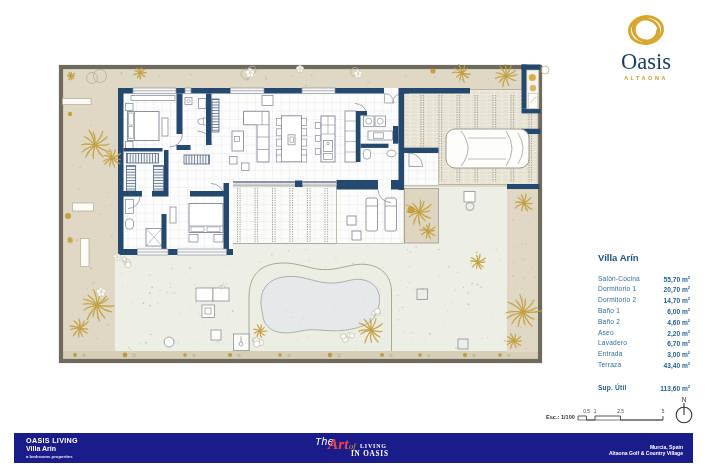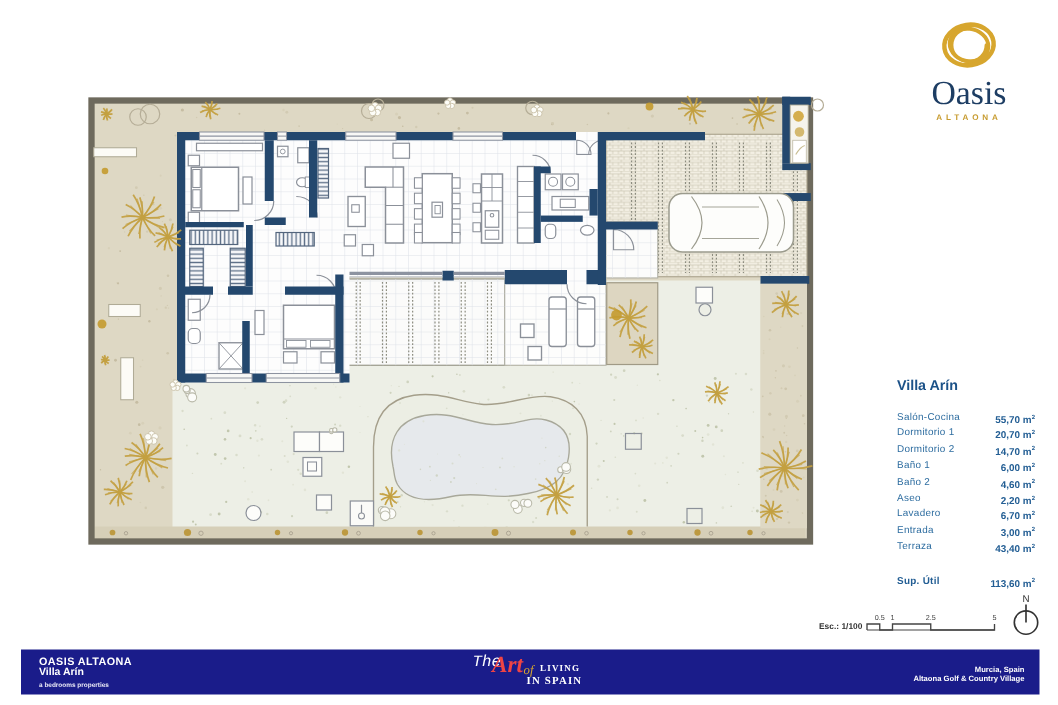--- a/index.html
+++ b/index.html
@@ -1674,22 +1674,22 @@
 </svg>
 
 <svg style="position:absolute;left:668px;top:394px" width="34" height="34" viewBox="0 0 34 34">
 <circle cx="16" cy="21" r="7.8" fill="none" stroke="#333" stroke-width="1.1"></circle>
 <line x1="16" y1="21" x2="16" y2="9" stroke="#333" stroke-width="1.1"></line>
 <text x="16" y="7.5" font-size="6.5" fill="#333" text-anchor="middle">N</text>
 </svg>
 
 <div style="position:absolute;left:14px;top:432.5px;width:679px;height:30.5px;background:#1a1c8a"></div>
 
-<div style="position:absolute;left:26px;top:436px;color:#fff;font-size:7.2px;font-weight:bold;letter-spacing:0.3px">OASIS ALTAONA</div>
+<div style="position:absolute;left:26px;top:436px;color:#fff;font-size:7.2px;font-weight:bold;letter-spacing:0.3px">OASIS LIVING</div>
 <div style="position:absolute;left:26px;top:444.5px;color:#fff;font-size:7px;font-weight:bold">Villa Arín</div>
 <div style="position:absolute;left:26px;top:453.5px;color:#e8e8f5;font-size:4.3px;font-weight:bold">a bedrooms properties</div>
 
 <div style="position:absolute;left:315px;top:436px;color:#fff;font-size:10.5px;font-family:Liberation Mono, monospace;font-style:italic">The</div>
 <div style="position:absolute;left:328px;top:435px;color:#ef4444;font-size:15.5px;font-family:'Liberation Serif',serif;font-style:italic;font-weight:bold">Art</div>
 <div style="position:absolute;left:349px;top:441px;color:#d7a62e;font-size:8.5px;font-family:'Liberation Serif',serif;font-style:italic">of</div>
 <div style="position:absolute;left:360px;top:442.5px;color:#fff;font-size:6px;font-family:'Liberation Serif',serif;font-weight:bold;letter-spacing:0.8px">LIVING</div>
-<div style="position:absolute;left:351px;top:449.5px;color:#fff;font-size:7.2px;font-family:'Liberation Serif',serif;font-weight:bold;letter-spacing:0.8px">IN SPAIN</div>
+<div style="position:absolute;left:351px;top:449.5px;color:#fff;font-size:7.2px;font-family:'Liberation Serif',serif;font-weight:bold;letter-spacing:0.8px">IN OASIS</div>
 
 <div style="position:absolute;right:14px;top:444px;width:200px;text-align:right;padding-right:8px;color:#fff;font-size:5.1px;font-weight:bold">Murcia, Spain<br>Altaona Golf &amp; Country Village</div>
 </body></html>

